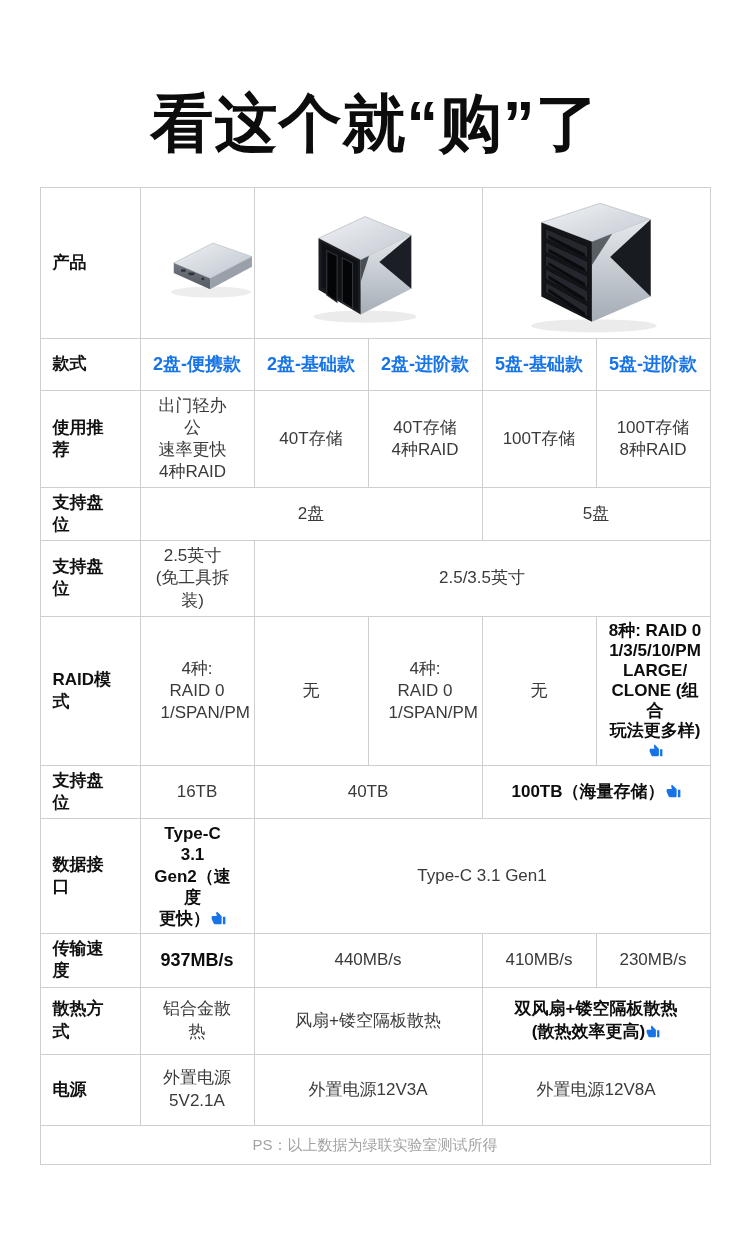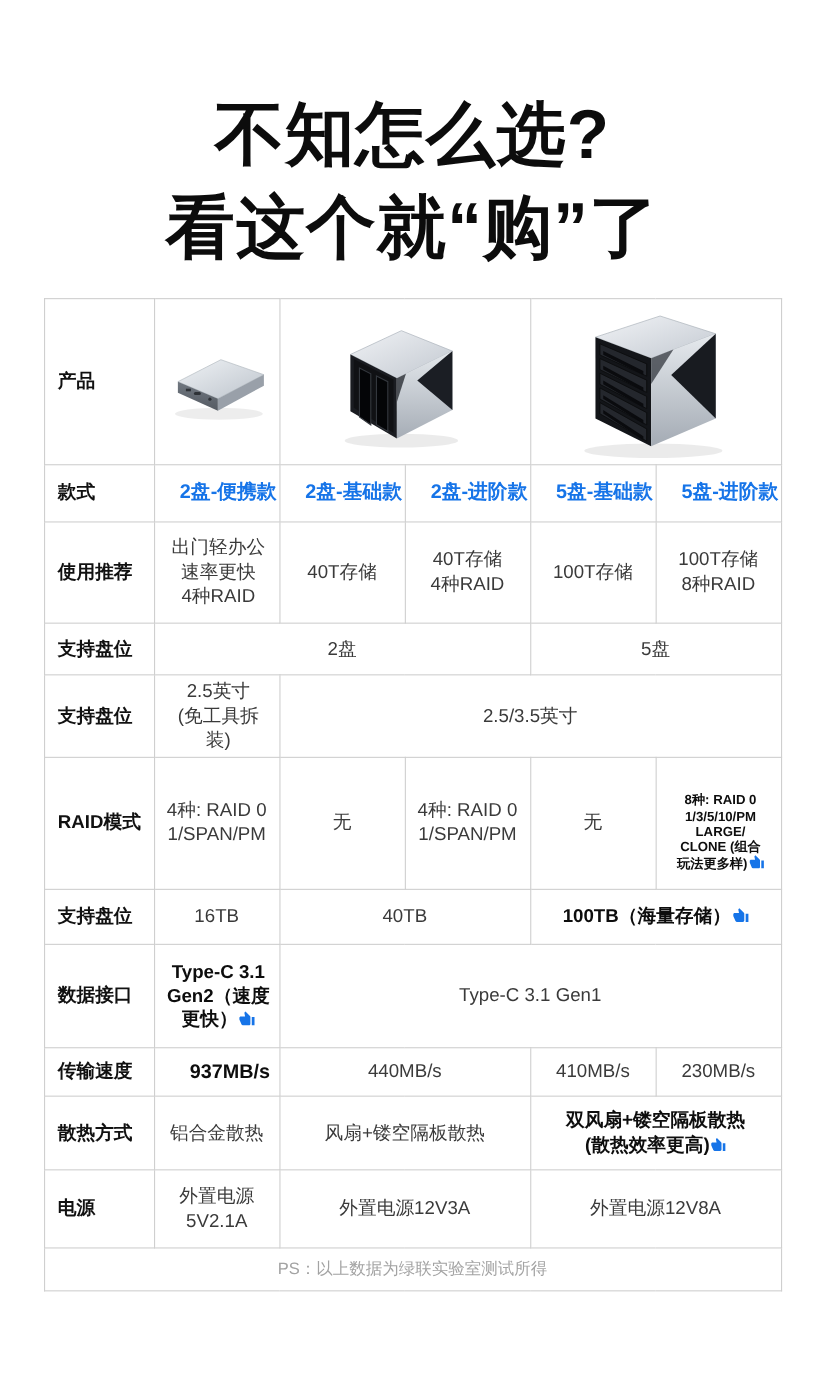--- a/index.html
+++ b/index.html
@@ -10,31 +10,31 @@
   }
   .title{
     margin-top:82px;text-align:center;font-weight:900;
     font-size:63px;line-height:1.33;color:#0c0c0c;letter-spacing:1px;
   }
   table.compare{
     width:670px;margin:21px auto 0;border-collapse:collapse;table-layout:fixed;
   }
   td{
     border:1px solid #cfcfcf;text-align:center;vertical-align:middle;
-    font-size:17px;color:#3a3a3a;padding:4px 8px;box-sizing:border-box;
+    font-size:17px;color:#3a3a3a;padding:4px 20px;box-sizing:border-box;
     line-height:1.3;
   }
   td.label{
     font-weight:700;color:#111;text-align:left;padding-left:12px;font-size:17px;
   }
   .multi{white-space:pre-line;}
   .left{text-align:center;padding-left:11px;}
   .bold{font-weight:700;color:#0d0d0d;}
-  .model-cell{color:var(--accent,#1674e8);font-weight:700;font-size:18px;padding:0 2px;text-align:right;}
-  .raid-premium{font-size:12px;line-height:1.18;padding:20px 4px 4px 8px;}
+  .model-cell{color:var(--accent,#1674e8);font-weight:700;font-size:18px;padding:0 2px;}
+  .raid-premium{font-size:17px;line-height:1.18;padding:4px 4px 4px 8px;}
   .if-portable{line-height:1.25;}
   .speed-hl{font-size:18px;text-align:right;}
   .note-cell{color:#a3a3a3;font-size:15px;}
   .thumb{color:var(--accent,#1674e8);vertical-align:-2px;margin-left:1px;}
   
   .r-product td{height:150px;}
   .r-model td{height:52px;}
   .r-usage td{height:92px;}
   .r-bays td{height:47px;}
   .r-size td{height:70px;}
@@ -44,21 +44,20 @@
   .r-speed td{height:44px;}
   .r-cool td{height:67px;}
   .r-power td{height:71px;}
   .r-note td{height:39px;margin-left:40px;}
   .prod-svg{display:block;margin:0 auto;}
 </style>
 </head>
 <body>
 
 <div class="title">
-  <div>不知怎么选?</div>
   <div>看这个就“购”了</div>
 </div>
 
 <table class="compare">
   <colgroup>
     <col style="width:100px">
       <col style="width:114px">
       <col style="width:114px">
     <col style="width:114px">
       <col style="width:114px">

